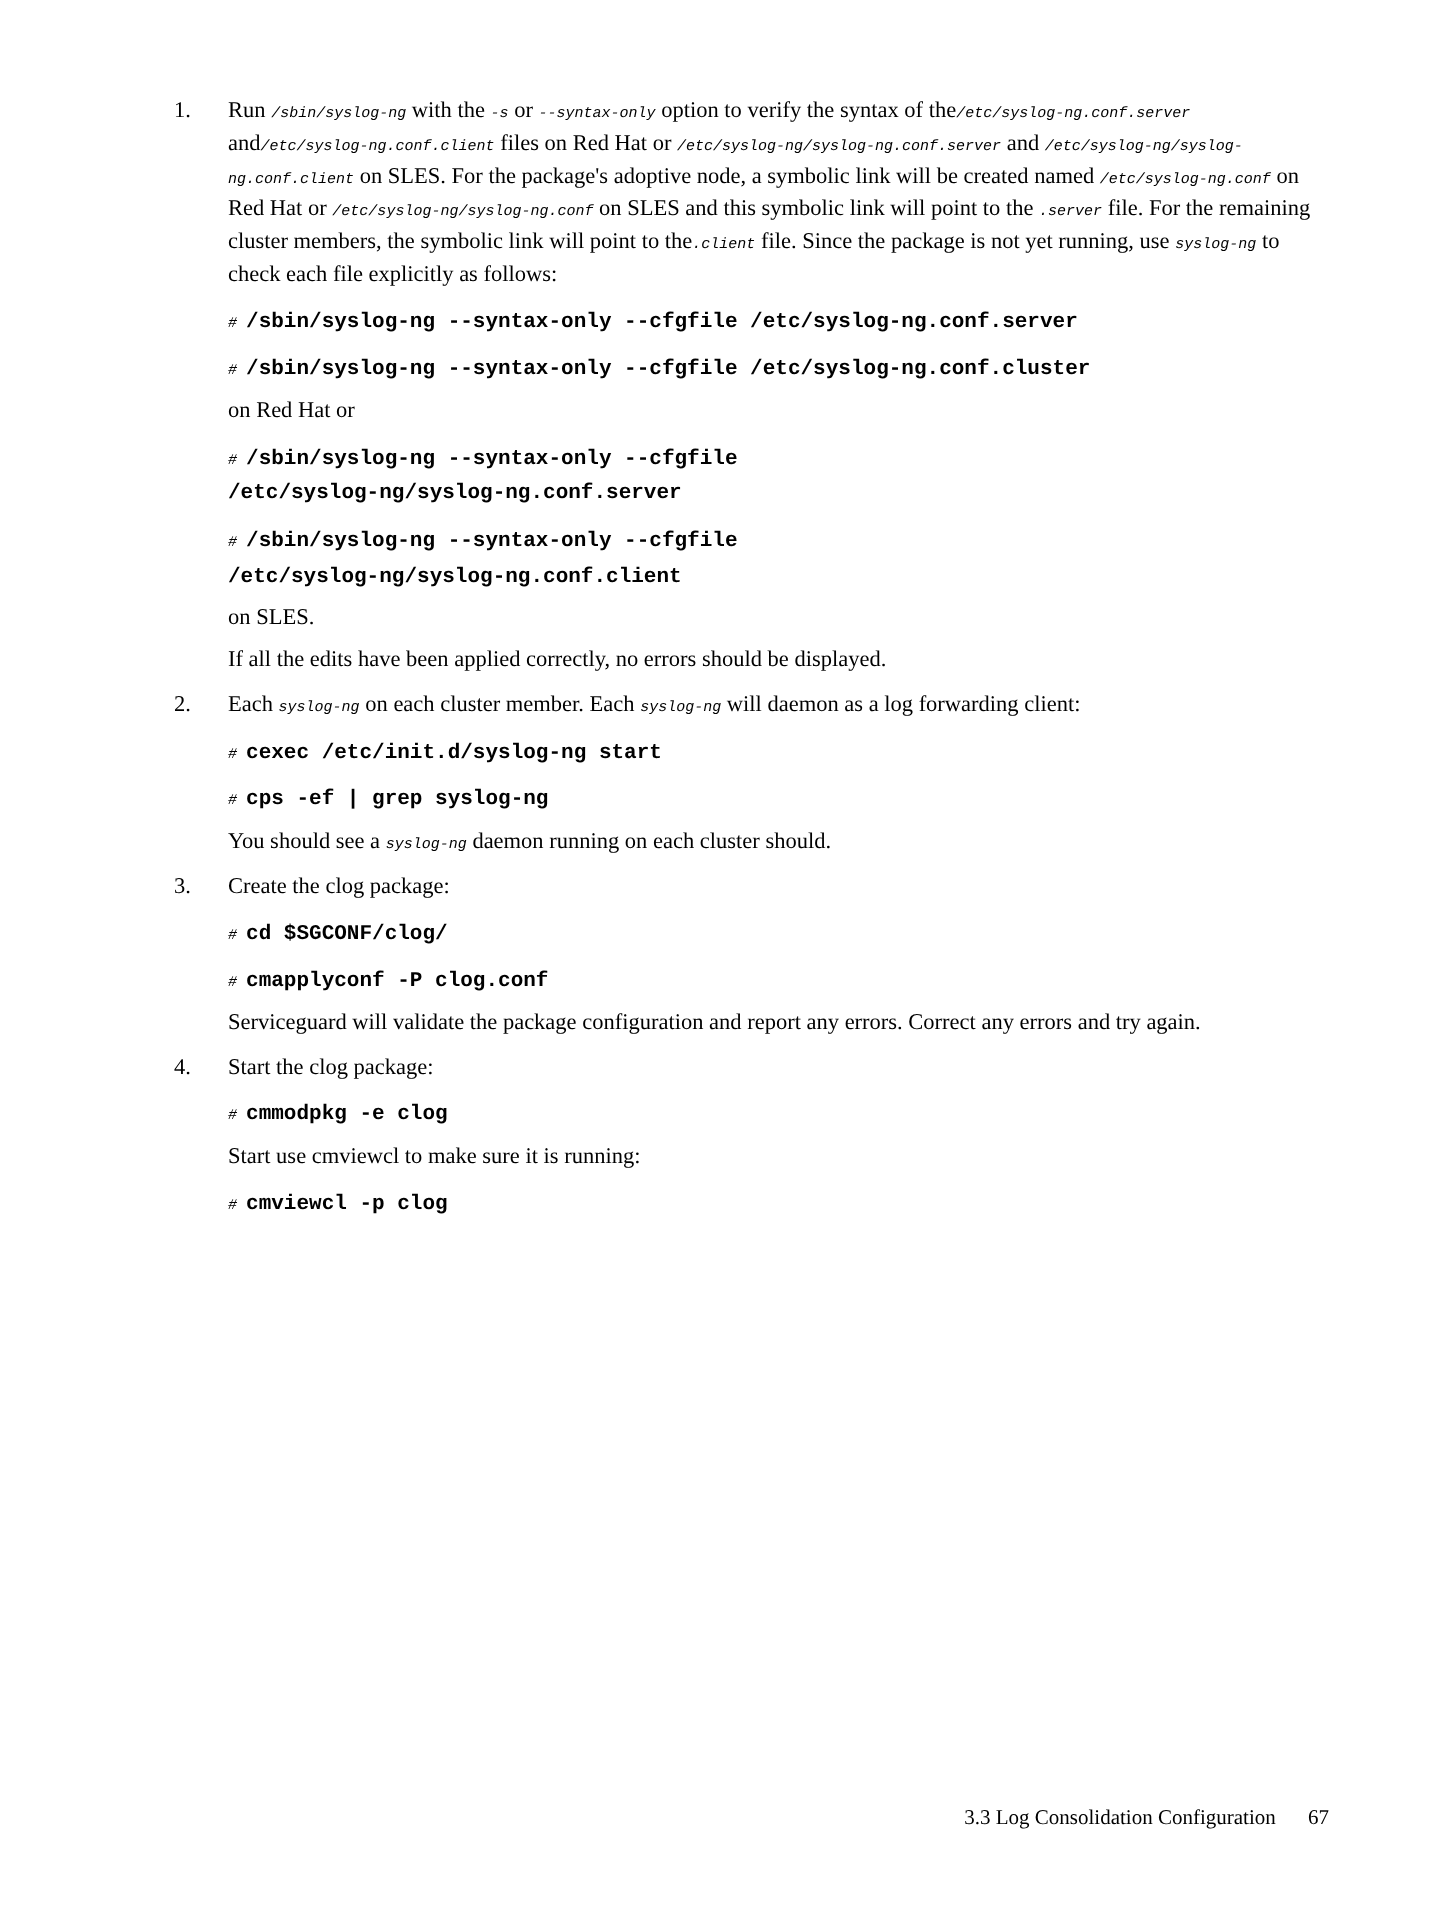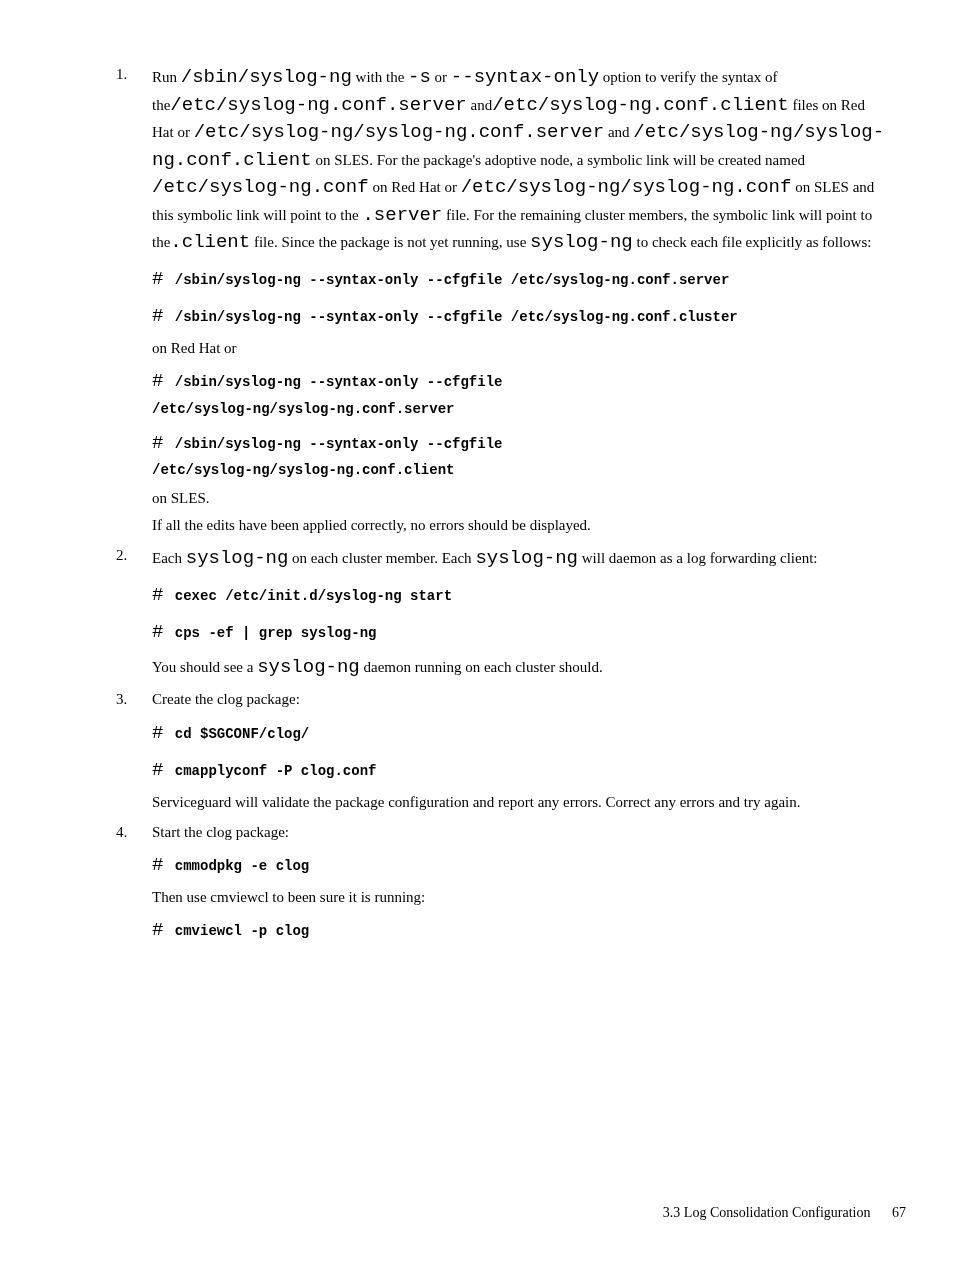--- a/index.html
+++ b/index.html
@@ -27,38 +27,39 @@
     position: relative;
     margin-bottom: 8px;
   }
   ol.steps > li > .num {
     position: absolute;
     left: -36px;
     top: 0;
   }
   .mono {
     font-family: "Courier New", Courier, monospace;
-    font-size: 19px;
+    font-size: 10px;
+    font-style: italic;
   }
   .cmd {
     font-family: "Courier New", Courier, monospace;
     font-weight: bold;
     font-size: 14px;
   }
   .cmd-block {
     margin: 8px 0 4px 0;
     line-height: 1.55;
   }
   p {
     margin: 6px 0;
   }
   .footer {
     position: absolute;
     bottom: 48px;
-    right: 48px;
+    right: 68px;
     font-size: 14px;
   }
   .pagenum {
     margin-left: 18px;
   }
 </style>
 </head>
 <body>
 
 <div class="page">
@@ -115,21 +116,21 @@
       </div>
       <p>Serviceguard will validate the package configuration and report any errors. Correct any errors and try again.</p>
     </li>
 
     <li>
       <span class="num">4.</span>
       <p>Start the clog package:</p>
       <div class="cmd-block">
         <span class="mono"># </span><span class="cmd">cmmodpkg -e clog</span>
       </div>
-      <p>Then use cmviewcl to been sure it is running:</p>
+      <p>Start use cmviewcl to make sure it is running:</p>
       <div class="cmd-block">
         <span class="mono"># </span><span class="cmd">cmviewcl -p clog</span>
       </div>
     </li>
 
   </ol>
 </div>
 
 <div class="footer">
   <span>3.3 Log Consolidation Configuration</span>

